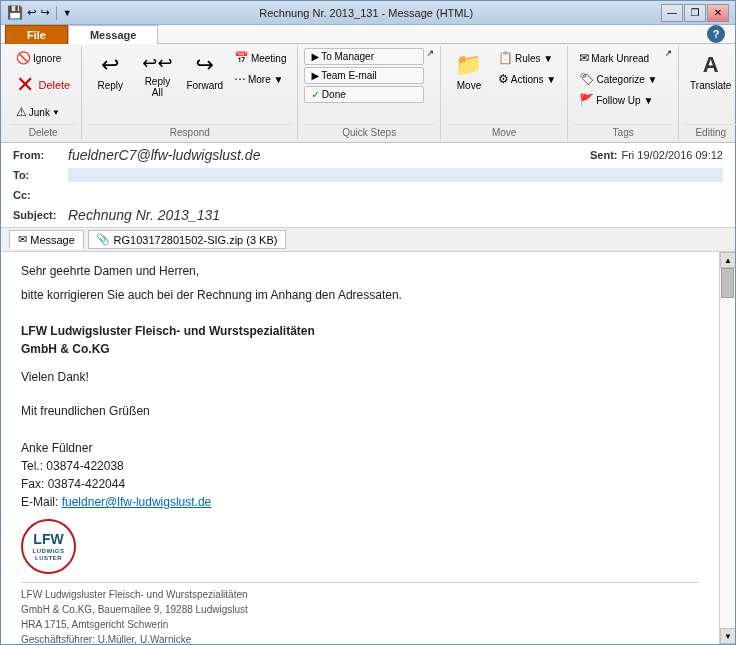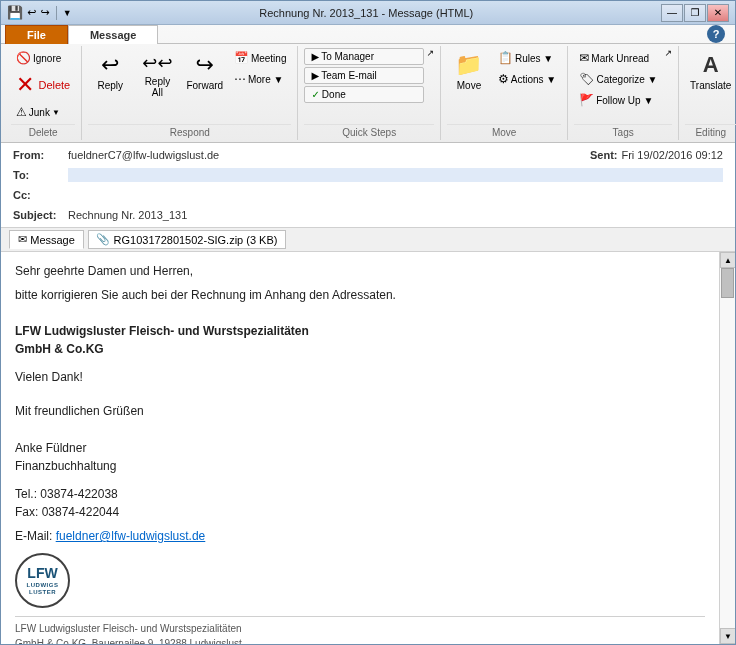--- a/index.html
+++ b/index.html
@@ -16,41 +16,41 @@
     .ribbon-group-label { font-size: 10px; color: #666; text-align: center; margin-top: 2px; padding-top: 2px; border-top: 1px solid #e0e0e0; }
     .ribbon-buttons { display: flex; align-items: flex-start; gap: 2px; flex: 1; }
     .ribbon-btn-large { display: flex; flex-direction: column; align-items: center; justify-content: center; min-width: 44px; padding: 3px 4px; border: 1px solid transparent; cursor: pointer; font-size: 10px; text-align: center; gap: 2px; border-radius: 2px; }
     .ribbon-btn-small { display: flex; align-items: center; gap: 2px; padding: 2px 4px; cursor: pointer; font-size: 10px; border: 1px solid transparent; border-radius: 2px; white-space: nowrap; }
     .delete-group .ribbon-btn-large { color: #cc0000; }
 
     
     .email-meta { background: white; border-bottom: 1px solid #d0d0d0; padding: 2px 12px; }
     .email-meta-row { display: flex; align-items: center; padding: 2px 0; min-height: 20px; }
     .email-meta-label { width: 55px; color: #333; font-weight: bold; font-size: 11px; flex-shrink: 0; }
-    .email-meta-value { flex: 1; font-size: 11px; color: #333; }
+    .email-meta-value { flex: 1; font-size: 14px; color: #333; font-style: italic; }
     .email-meta-sent { font-size: 11px; color: #333; }
 
     
     .attachment-tabs { background: #f0f0f0; display: flex; gap: 0; padding: 2px 8px; border-bottom: 1px solid #d0d0d0; }
     .att-tab { padding: 2px 8px; font-size: 11px; cursor: pointer; border: 1px solid #c0c0c0; background: white; display: flex; align-items: center; gap: 3px; }
     .att-tab.active { background: white; border-bottom-color: white; }
 
     
     .email-body-container { display: flex; flex: 1; overflow: hidden; background: white; }
-    .email-body { flex: 1; padding: 10px 14px; overflow-y: auto; font-size: 12px; line-height: 1.5; color: #222; }
+    .email-body { flex: 1; padding: 10px 20px; overflow-y: auto; font-size: 12px; line-height: 1.5; color: #222; }
     .scrollbar { width: 16px; background: #f0f0f0; border-left: 1px solid #d0d0d0; display: flex; flex-direction: column; }
     .scroll-btn { width: 16px; height: 16px; background: #e0e0e0; border: 1px solid #c0c0c0; display: flex; align-items: center; justify-content: center; font-size: 8px; cursor: pointer; }
     .scroll-track { flex: 1; position: relative; background: #f8f8f8; }
     .scroll-thumb { position: absolute; top: 0; left: 1px; right: 1px; height: 30px; background: #c0c0c0; border: 1px solid #a0a0a0; }
 
     .email-bold { font-weight: bold; }
     .email-link { color: #0066cc; text-decoration: underline; cursor: pointer; }
 
     
-    .logo-circle { width: 55px; height: 55px; border-radius: 50%; border: 2px solid #404040; display: flex; align-items: center; justify-content: center; overflow: hidden; margin: 8px 0; background: white; }
+    .logo-circle { width: 55px; height: 55px; border-radius: 50%; border: 2px solid #b91c1c; display: flex; align-items: center; justify-content: center; overflow: hidden; margin: 8px 0; background: white; }
     .logo-inner { text-align: center; font-size: 7px; font-weight: bold; color: #1a5276; line-height: 1.2; }
 
     .small-text { font-size: 10px; color: #555; }
 
     .horizontal-rule { border: none; border-top: 1px solid #d0d0d0; margin: 4px 0; }
 
     .title-bar-quick { display: flex; align-items: center; height: 24px; background: linear-gradient(to bottom, #d0e0f0, #b8cce4); padding: 0 6px; gap: 4px; border-bottom: 1px solid #9ab0c8; }
 
     .main-wrapper { display: flex; flex-direction: column; height: 645px; border: 1px solid #7090b0; }
   </style>
@@ -257,24 +257,23 @@
 
   <div class="email-body-container">
     <div class="email-body">
       <p style="margin-bottom:6px;">Sehr geehrte Damen und Herren,</p>
       <p style="margin-bottom:18px;">bitte korrigieren Sie auch bei der Rechnung im Anhang den Adressaten.</p>
       <p class="email-bold">LFW Ludwigsluster Fleisch- und Wurstspezialitäten</p>
       <p class="email-bold" style="margin-bottom:10px;">GmbH &amp; Co.KG</p>
       <p style="margin-bottom:16px;">Vielen Dank!</p>
       <p style="margin-bottom:19px;">Mit freundlichen Grüßen</p>
       <p>Anke Füldner</p>
-      <p style="margin-bottom:10px;">Finanzbuchhaltung</p>
       <p>Tel.: 03874-422038</p>
       <p>Fax: 03874-422044</p>
-      <p style="margin-bottom:8px;margin-top:6px;">
+      <p style="margin-bottom:8px;">
         <span>E-Mail:</span>
         <span> </span>
         <a class="email-link">fueldner@lfw-ludwigslust.de</a>
       </p>
 
       <div class="logo-circle">
         <div class="logo-inner">
           <div style="font-size:14px;font-weight:bold;color:#1a5276;">LFW</div>
           <div style="font-size:6px;font-weight:bold;color:#1a5276;letter-spacing:0.5px;">LUDWIGS</div>
           <div style="font-size:6px;font-weight:bold;color:#1a5276;letter-spacing:0.5px;">LUSTER</div>

